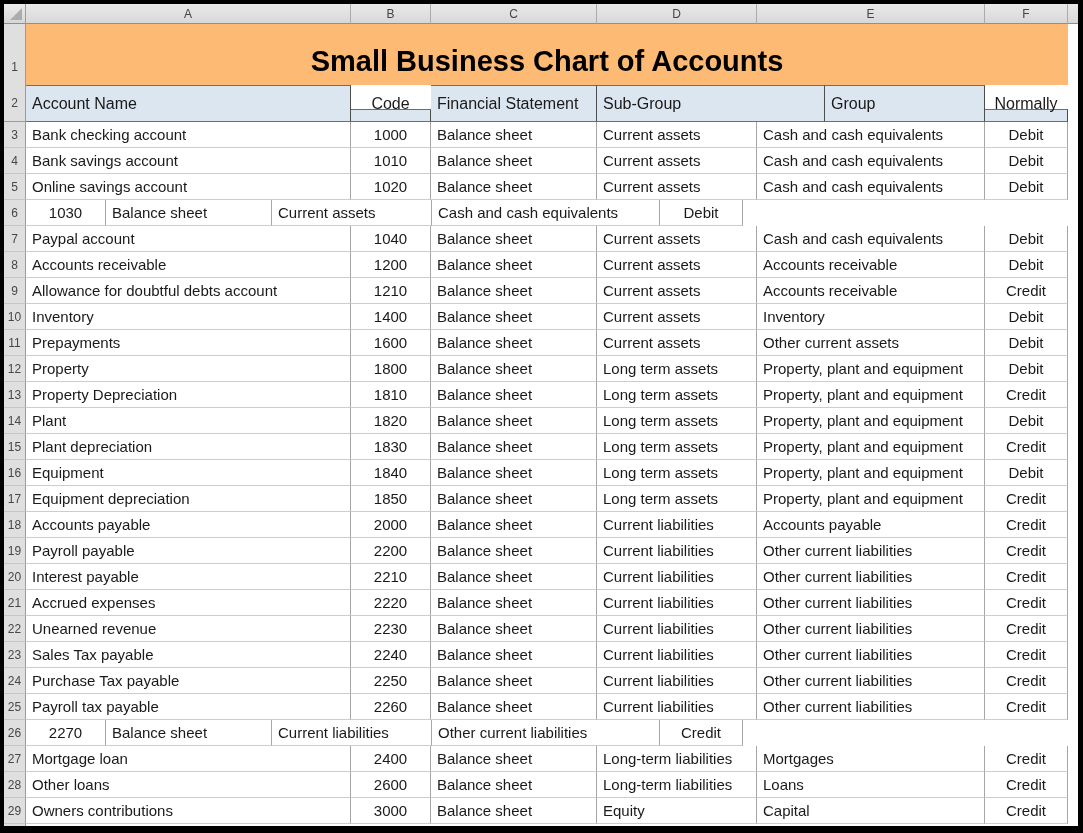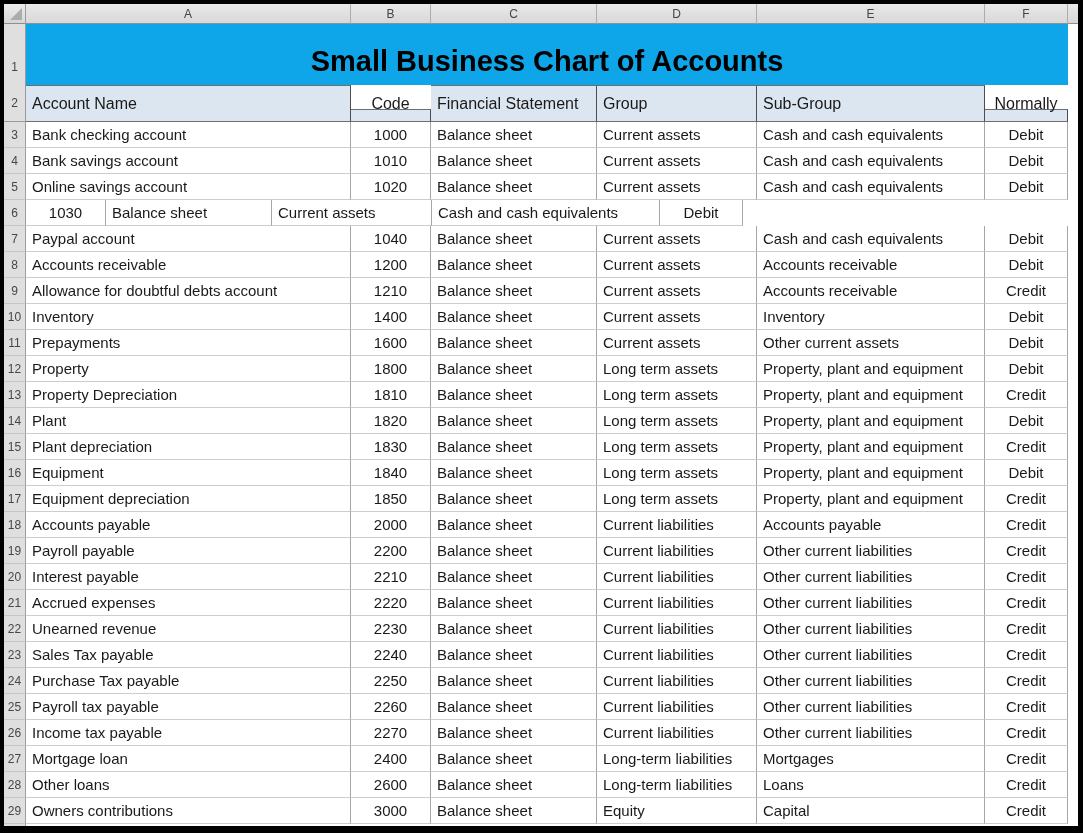--- a/index.html
+++ b/index.html
@@ -56,21 +56,21 @@
     border-bottom: 1px solid #C6C6C6;
     display: flex; justify-content: center; align-items: center;
     font-size: 12px; color: #474747; line-height: 1;
   }
 
   
   .title-row { height: 61px; }
   .title-row .rowhdr { align-items: flex-end; padding-bottom: 12px; border-bottom: none; }
   .title-cell {
     width: 1042px;
-    background: #0ea5e9;
+    background: #fdba74;
     display: flex; align-items: flex-end; justify-content: center;
     padding-bottom: 9px;
     font-size: 29px; font-weight: bold; color: #000; line-height: 1;
     letter-spacing: 0px;
   }
   .title-sliver { width: 10px; background: #fff; }
 
   
   .header-row { height: 37px; }
   .header-row .rowhdr { border-bottom: 1px solid #9B9B9B; }
@@ -128,22 +128,22 @@
       <div class="rowhdr">1</div>
       <div class="title-cell">Small Business Chart of Accounts</div>
       <div class="title-sliver"></div>
     </div>
 
     <div class="row header-row">
       <div class="rowhdr">2</div>
       <div class="hcell wA">Account Name</div>
       <div class="hcell wB center">Code</div>
       <div class="hcell wC">Financial Statement</div>
+      <div class="hcell wE">Sub-Group</div>
       <div class="hcell wD">Group</div>
-      <div class="hcell wE">Sub-Group</div>
       <div class="hcell wF center">Normally</div>
       <div class="hdr-sliver"></div>
     </div>
 
     <div id="data-rows">
       <div class="row data-row">
         <div class="rowhdr">3</div>
         <div class="dcell wA">Bank checking account</div>
         <div class="dcell wB center">1000</div>
         <div class="dcell wC">Balance sheet</div>
@@ -389,21 +389,20 @@
         <div class="dcell wB center">2260</div>
         <div class="dcell wC">Balance sheet</div>
         <div class="dcell wD">Current liabilities</div>
         <div class="dcell wE">Other current liabilities</div>
         <div class="dcell wF center">Credit</div>
         <div class="d-sliver"></div>
       </div>
 
       <div class="row data-row">
         <div class="rowhdr">26</div>
-        <div class="dcell wA">Income tax payable</div>
         <div class="dcell wB center">2270</div>
         <div class="dcell wC">Balance sheet</div>
         <div class="dcell wD">Current liabilities</div>
         <div class="dcell wE">Other current liabilities</div>
         <div class="dcell wF center">Credit</div>
         <div class="d-sliver"></div>
       </div>
 
       <div class="row data-row">
         <div class="rowhdr">27</div>

